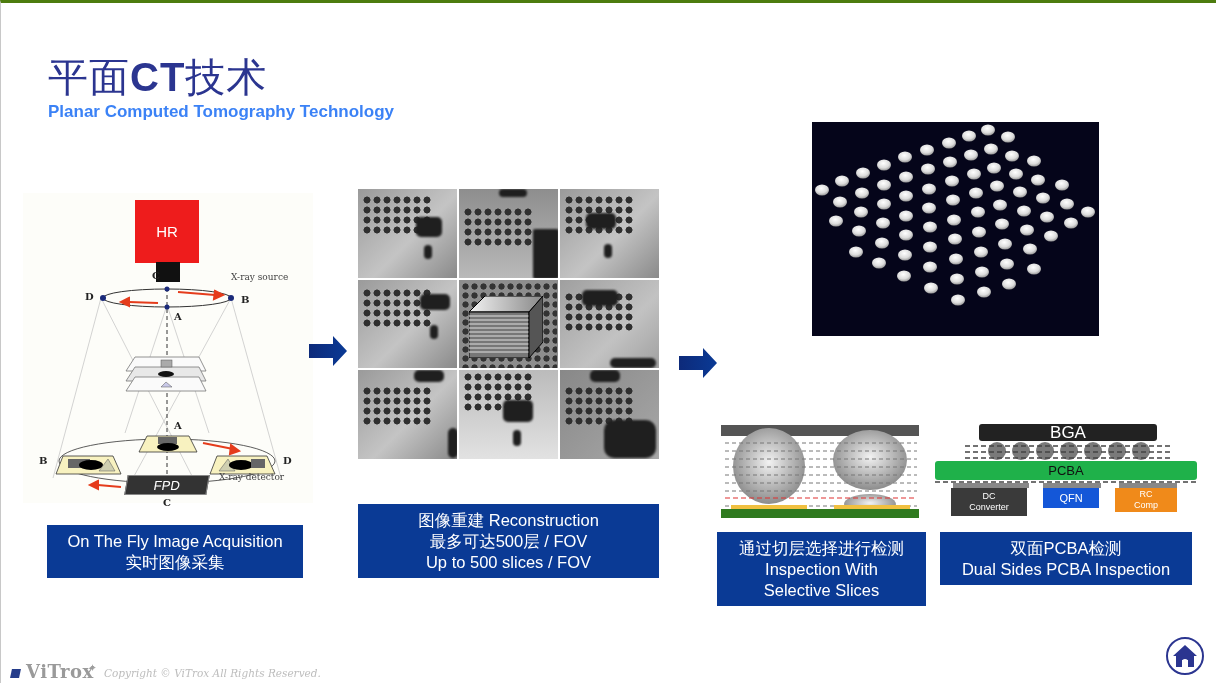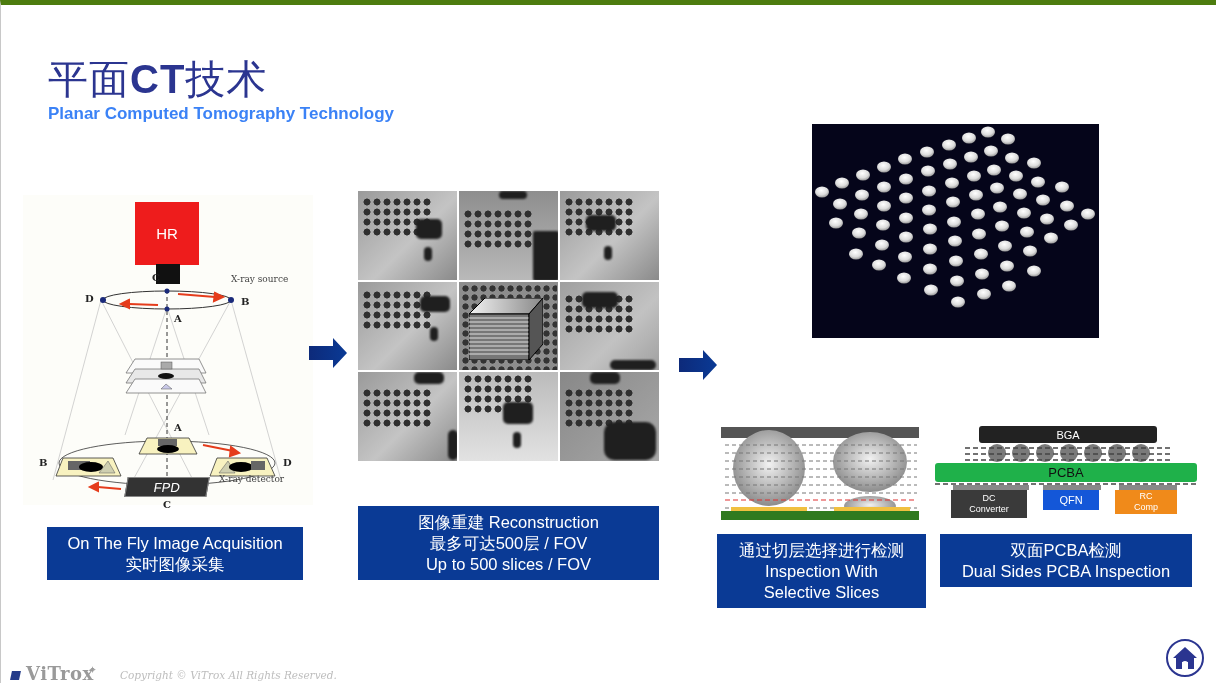--- a/index.html
+++ b/index.html
@@ -1,18 +1,18 @@
 <!DOCTYPE html>
 <html><head>
 <meta charset="utf-8">
 <style>
   * { box-sizing: border-box; margin: 0; padding: 0; }
   html, body { width: 1216px; height: 683px; overflow: hidden; background: #ffffff; }
   body { position: relative; font-family: "Liberation Sans", "DejaVu Sans", sans-serif; }
-  .frame { position: absolute; left: 0; top: 0; width: 1216px; height: 683px; border-left: 1px solid #c8c8c8; border-top: 5px solid #4d7c0f; padding-left: 41px; }
+  .frame { position: absolute; left: 0; top: 0; width: 1216px; height: 683px; border-left: 1px solid #c8c8c8; border-top: 3px solid #4d7c0f; padding-left: 41px; }
 
   .title-cn { position: absolute; left: 47px; top: 50px; font-size: 40px; color: #2b3590; font-family: "DejaVu Serif", serif; letter-spacing: 1px; line-height: 48px; }
   .title-cn b { font-family: "Liberation Sans", sans-serif; font-weight: bold; }
   .title-en { position: absolute; left: 47px; top: 99px; font-size: 17px; font-weight: bold; color: #3b82f6; }
 
   .caption { position: absolute; background: #0a3a95; color: #ffffff; text-align: center; font-size: 16.5px; line-height: 21px; display: flex; flex-direction: column; justify-content: center; }
 
   
   .diagram { position: absolute; left: 22px; top: 190px; width: 290px; height: 310px; background: #fdfdf9; }
   .hr-box { position: absolute; left: 112px; top: 7px; width: 64px; height: 63px; background: #ee1c1c; color: #fff; font-size: 15px; display: flex; align-items: center; justify-content: center; }
@@ -36,21 +36,21 @@
   .arrow { position: absolute; width: 38px; height: 30px; }
 
   
   .slices { position: absolute; left: 718px; top: 420px; width: 203px; height: 95px; }
   .pcba-diag { position: absolute; left: 934px; top: 420px; width: 262px; height: 95px; }
 
   .footer-logo { position: absolute; left: 10px; top: 657px; height: 22px; display: flex; align-items: center; gap: 6px; }
   .logo-sq { width: 9px; height: 9px; background: #243c8a; transform: skewX(-12deg); margin-top: 4px; }
   .logo-text { font-family: "DejaVu Serif", serif; font-weight: bold; font-size: 18px; color: #9a9a9a; letter-spacing: 0.5px; }
   .logo-sup { font-size: 10px; color: #9a9a9a; vertical-align: super; margin-left: -4px; }
-  .copyright { font-family: "DejaVu Serif", serif; font-style: italic; font-size: 10.5px; color: #bdbdbd; margin-left: 18px; margin-top: 3px; }
+  .copyright { font-family: "DejaVu Serif", serif; font-style: italic; font-size: 10.5px; color: #bdbdbd; margin-left: 2px; margin-top: 3px; }
 
   .home-btn { position: absolute; left: 1165px; top: 634px; width: 38px; height: 38px; border-radius: 50%; border: 2px solid #2b3590; background: #fff; display: flex; align-items: center; justify-content: center; cursor: pointer; }
 </style>
 </head>
 <body>
 
 <div class="frame">
 
   <div class="title-cn"><span>平面</span><b>CT</b><span>技术</span></div>
   <div class="title-en">Planar Computed Tomography Technology</div>
@@ -358,21 +358,21 @@
         <line x1="30" y1="23" x2="236" y2="23"></line>
           <line x1="30" y1="29" x2="236" y2="29"></line>
           <line x1="30" y1="35" x2="236" y2="35"></line>
         <line x1="0" y1="59" x2="262" y2="59"></line>
       </g>
       <rect x="0" y="38" width="262" height="19" rx="3" fill="#1fb14a"></rect>
       <rect x="18" y="60" width="76" height="5" fill="#888"></rect>
       <rect x="108" y="60" width="58" height="5" fill="#888"></rect>
       <rect x="184" y="60" width="58" height="5" fill="#888"></rect>
     </svg>
-    <div style="position:absolute;left:44px;top:2px;width:178px;height:16px;color:#fff;font-size:11px;text-align:center;line-height:16px">BGA</div>
+    <div style="position:absolute;left:44px;top:2px;width:178px;height:16px;color:#fff;font-size:17px;text-align:center;line-height:16px">BGA</div>
     <div style="position:absolute;left:0;top:39px;width:262px;height:18px;color:#111;font-size:13px;text-align:center;line-height:18px">PCBA</div>
     <div style="position:absolute;left:16px;top:65px;width:76px;height:28px;background:#3a3a3a;color:#fff;font-size:9px;text-align:center;line-height:11px;padding-top:3px">
       <div>DC</div>
       <div>Converter</div>
     </div>
     <div style="position:absolute;left:108px;top:65px;width:56px;height:20px;background:#1457d8;color:#fff;font-size:11px;text-align:center;line-height:20px">QFN</div>
     <div style="position:absolute;left:180px;top:65px;width:62px;height:24px;background:#f08a1a;color:#fff;font-size:9px;text-align:center;line-height:11px;padding-top:1px">
       <div>RC</div>
       <div>Comp</div>
     </div>

